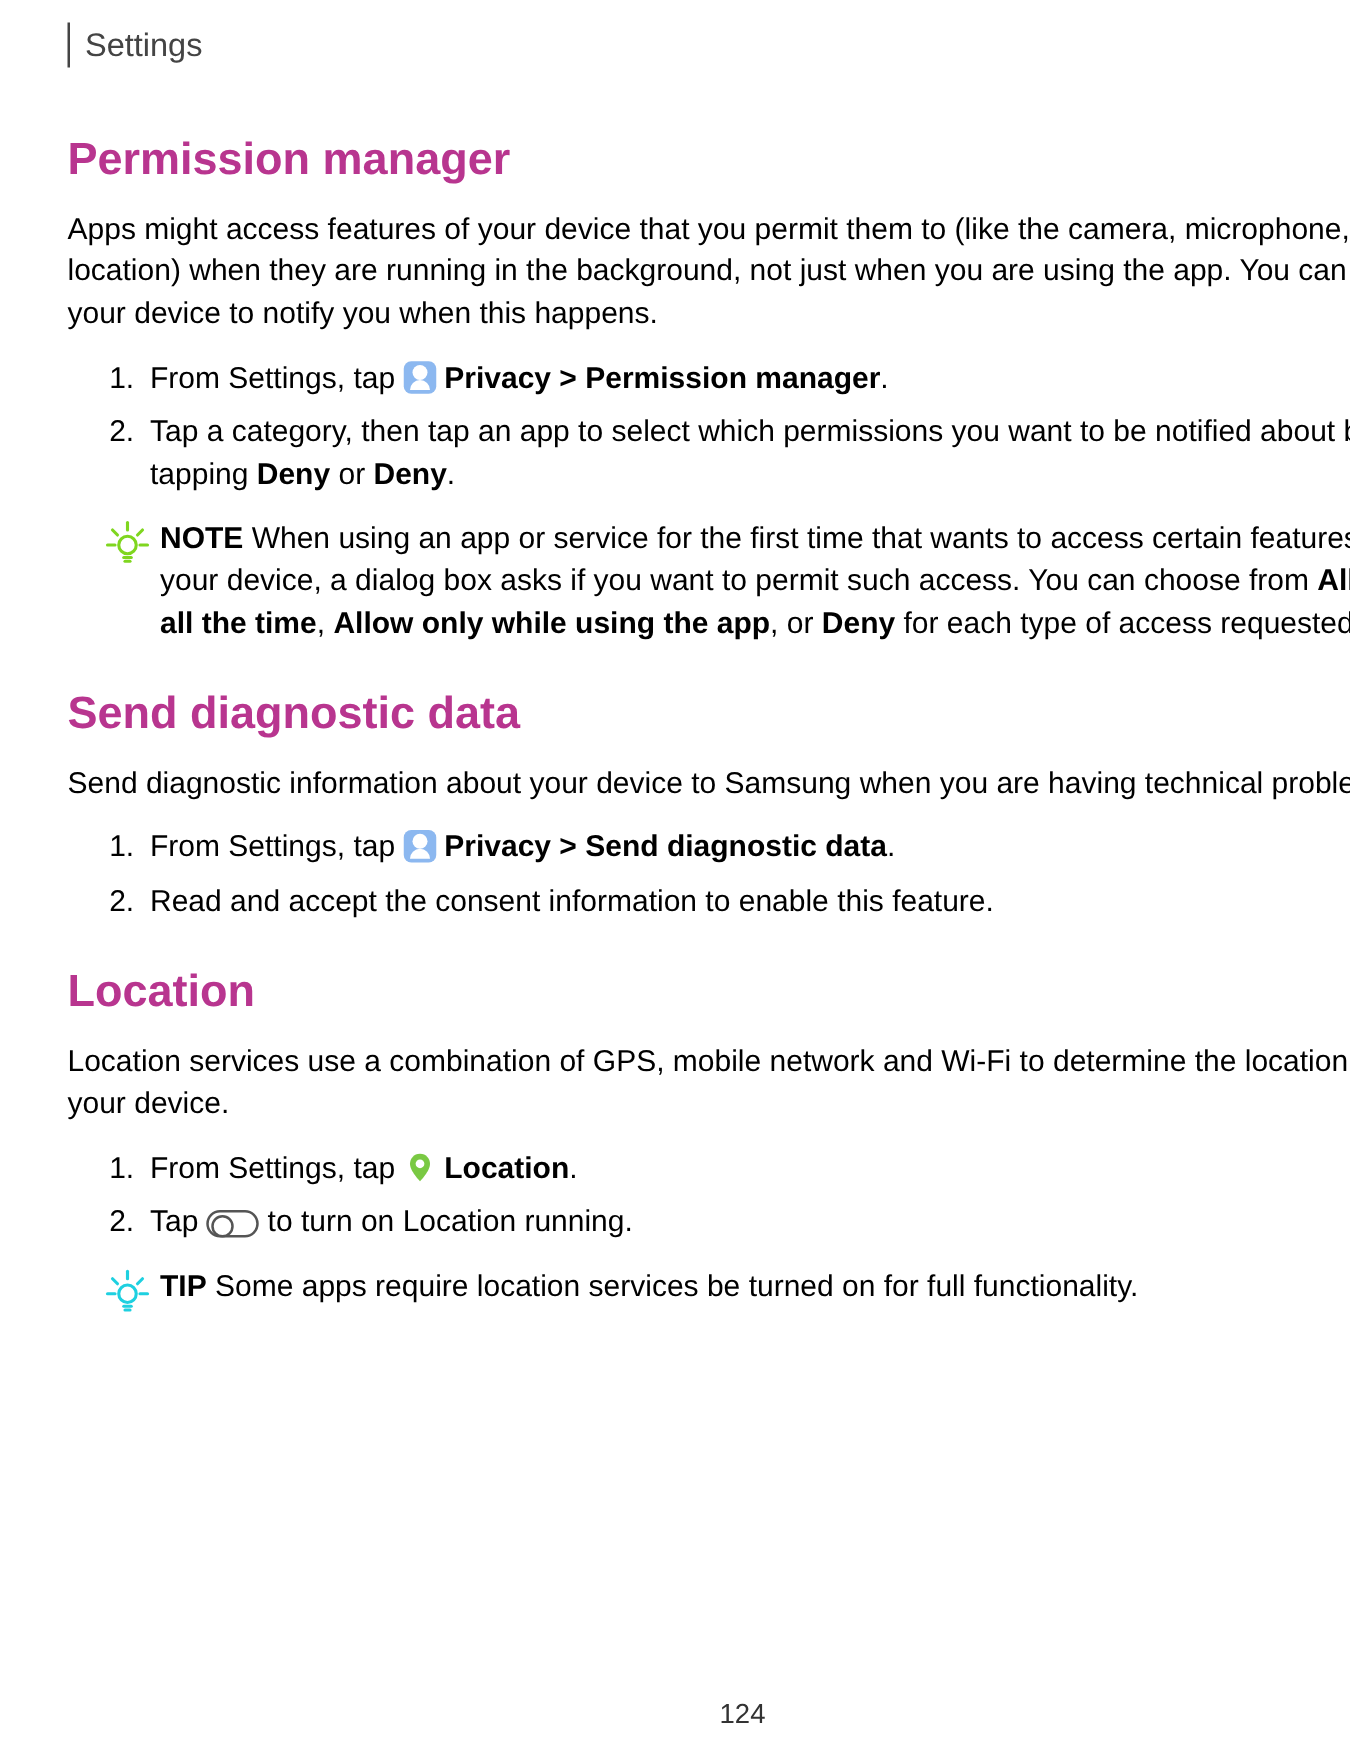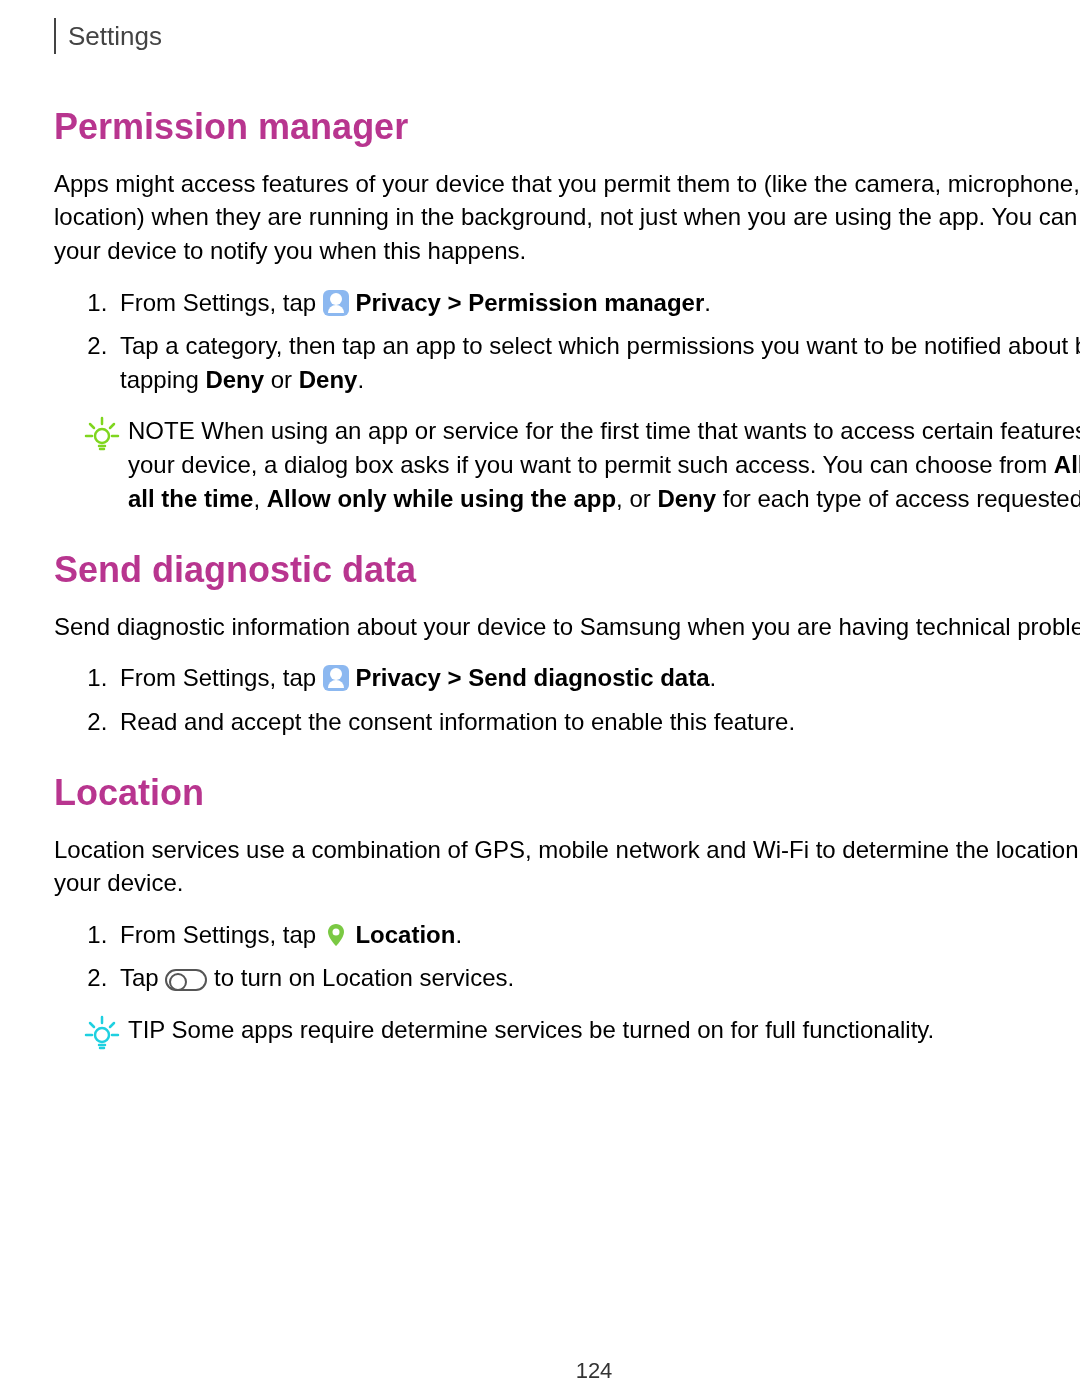--- a/index.html
+++ b/index.html
@@ -96,21 +96,21 @@
     align-items: flex-start;
     margin: 10px 0 18px 0;
     padding-left: 30px;
   }
   .bulb {
     flex-shrink: 0;
     margin-right: 8px;
     margin-top: 2px;
   }
   .callout-text { flex: 1; }
-  .callout-label { font-weight: 400; }
+  .callout-label { font-weight: 700; }
   .page-num {
     position: absolute;
     bottom: 28px;
     left: 0; right: 0;
     text-align: center;
     font-size: 22px;
     color: #333;
   }
   .rel { position: relative; width: 1080px; height: 1397px; }
 </style>
@@ -167,38 +167,38 @@
   <li>
     <span>From Settings, tap </span><span class="inline-icon location-icon">
       <svg width="26" height="26" viewBox="0 0 26 26">
         <path d="M13 2 C8 2 5 6 5 10 C5 16 13 24 13 24 C13 24 21 16 21 10 C21 6 18 2 13 2 Z" fill="#7ac943"></path>
         <circle cx="13" cy="10" r="3.5" fill="#fff"></circle>
       </svg>
     </span>
     <span class="bold">Location</span><span>.</span>
   </li>
   <li>
-    <span>Tap </span><span class="toggle-icon"></span><span> to turn on Location services.</span>
+    <span>Tap </span><span class="toggle-icon"></span><span> to turn on Location running.</span>
   </li>
 </ol>
 <div class="callout">
   <span class="bulb">
     <svg width="36" height="36" viewBox="0 0 36 36">
       <g stroke="#1ed0e0" stroke-width="2.5" fill="none" stroke-linecap="round">
         <circle cx="18" cy="20" r="7"></circle>
         <line x1="18" y1="2" x2="18" y2="8"></line>
         <line x1="6" y1="8" x2="10" y2="12"></line>
         <line x1="30" y1="8" x2="26" y2="12"></line>
         <line x1="2" y1="20" x2="8" y2="20"></line>
         <line x1="34" y1="20" x2="28" y2="20"></line>
         <line x1="15" y1="30" x2="21" y2="30"></line>
         <line x1="16" y1="33" x2="20" y2="33"></line>
       </g>
     </svg>
   </span>
   <div class="callout-text">
-    <span class="callout-label">TIP</span><span>  Some apps require determine services be turned on for full functionality.</span>
+    <span class="callout-label">TIP</span><span>  Some apps require location services be turned on for full functionality.</span>
   </div>
 </div>
 
 <div class="page-num">124</div>
 
 </div>
 
 </body></html>

